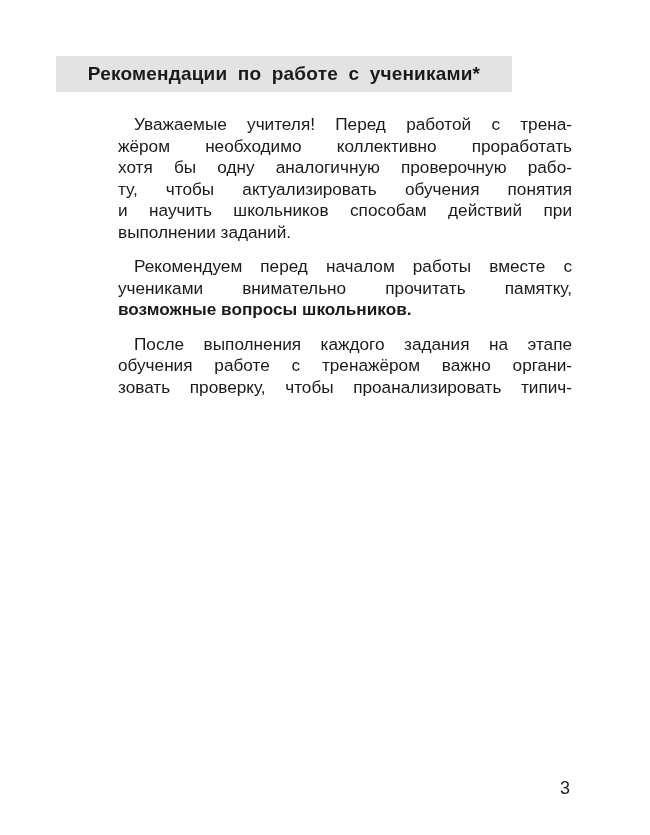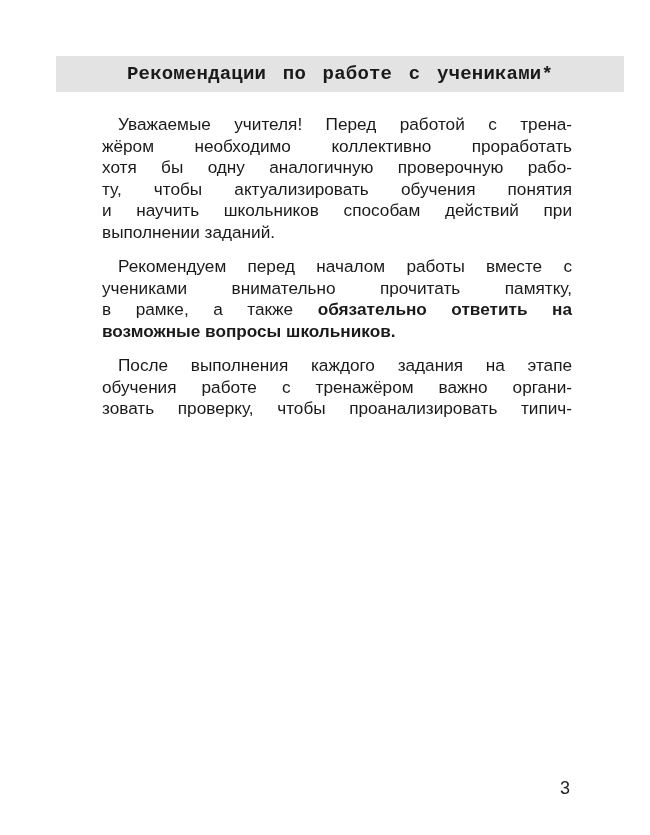--- a/index.html
+++ b/index.html
@@ -1,34 +1,34 @@
 <!DOCTYPE html>
 <html><head>
   <meta charset="utf-8">
   <style>
     html, body { margin: 0; padding: 0; }
     body {
       width: 650px; height: 835px; background: #ffffff; position: relative; overflow: hidden;
       font-family: "Liberation Sans", "DejaVu Sans", sans-serif; color: #1a1a1a;
     }
     .header-band {
-      position: absolute; left: 56px; top: 56px; width: 568px; height: 36px;
+      position: absolute; left: 56px; top: 56px; width: 456px; height: 36px;
       background: #e3e3e3;
-      display: flex; align-items: center; justify-content: center; font-family: Liberation Mono, monospace;
+      display: flex; align-items: center; justify-content: center;
     }
     .header-title {
       font-weight: bold; font-size: 19px; color: #1a1a1a; letter-spacing: 0.2px;
       word-spacing: 5px;
     }
     .content {
       position: absolute; left: 102px; top: 114px; width: 470px;
       font-size: 17.2px; line-height: 21.5px;
     }
     .para {
-      margin: 0 0 13px 0; text-align: justify; text-indent: 16px;
+      margin: 0 0 13px 16px; text-align: justify; text-indent: 16px;
       hyphens: manual;
     }
     .para .line { display: block; text-align: justify; text-align-last: justify; text-indent: 0; }
     .para .line.first { padding-left: 16px; }
     .para .line.last { text-align-last: left; }
     .bold { font-weight: bold; }
     .page-number {
       position: absolute; left: 560px; top: 778px; font-size: 18px; color: #222;
     }
   </style>
@@ -45,21 +45,20 @@
     <span class="line">жёром необходимо коллективно проработать</span>
     <span class="line">хотя бы одну аналогичную проверочную рабо-</span>
     <span class="line">ту, чтобы актуализировать обучения понятия</span>
     <span class="line">и научить школьников способам действий при</span>
     <span class="line last">выполнении заданий.</span>
   </div>
 
   <div class="para">
     <span class="line first">Рекомендуем перед началом работы вместе с</span>
     <span class="line">учениками внимательно  прочитать памятку,</span>
-    <span class="line"><span>в рамке, а также </span><span class="bold">обязательно ответить на</span></span>
     <span class="line last bold">возможные вопросы школьников.</span>
   </div>
 
   <div class="para">
     <span class="line first">После выполнения каждого задания на этапе</span>
     <span class="line">обучения работе с тренажёром важно органи-</span>
     <span class="line">зовать проверку, чтобы проанализировать типич-</span>
   </div>
 </div>
 

